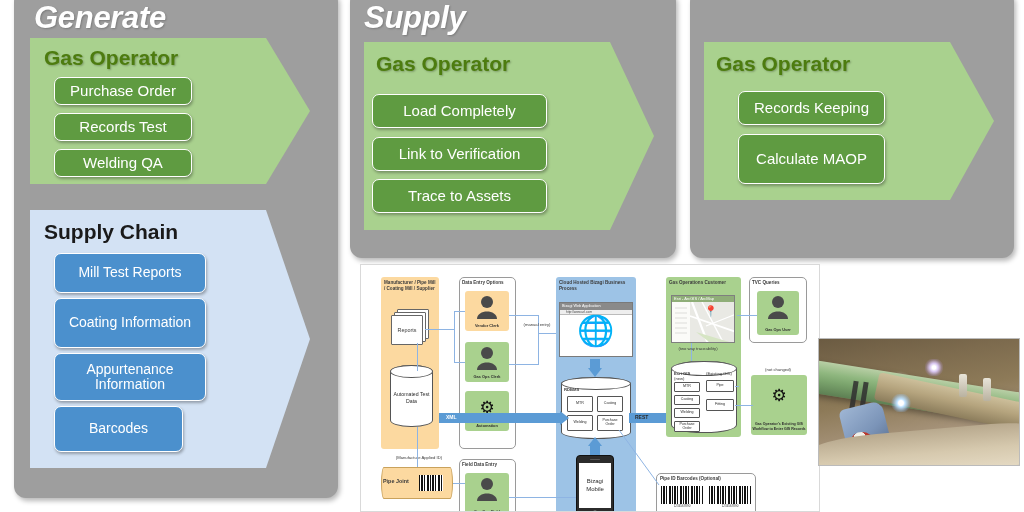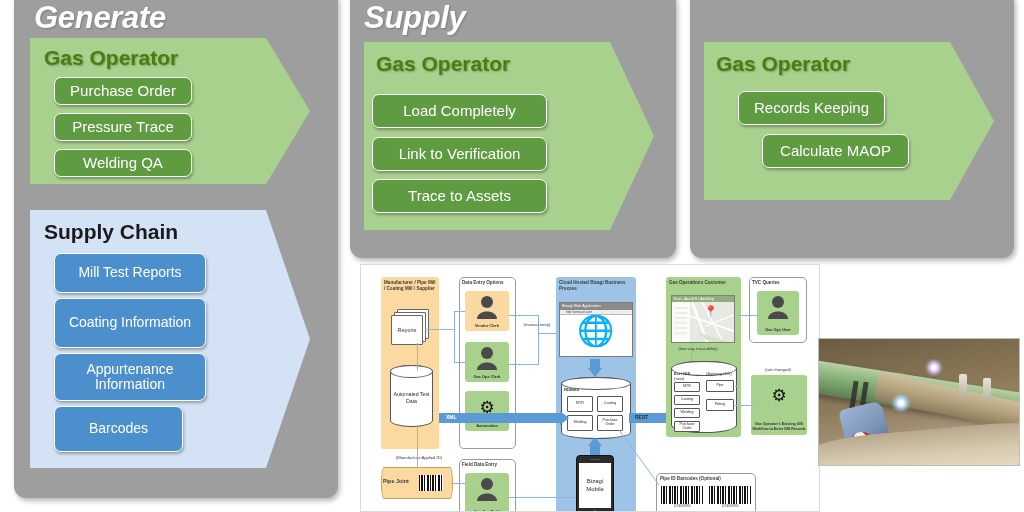--- a/index.html
+++ b/index.html
@@ -266,21 +266,21 @@
 <body>
 
 <div id="stage">
 
   <div class="phase-panel" style="left:14px; top:-10px; width:324px; height:508px;"></div>
   <div class="phase-title" style="left:34px; top:0px;">Generate</div>
 
   <div class="chev green" style="left:30px; top:38px; width:280px; height:146px;"></div>
   <div class="chev-title onGreen" style="left:44px; top:46px;">Gas Operator</div>
   <div class="pill green" style="left:54px; top:77px; width:138px; height:28px;">Purchase Order</div>
-  <div class="pill green" style="left:54px; top:113px; width:138px; height:28px;">Pressure Trace</div>
+  <div class="pill green" style="left:54px; top:113px; width:138px; height:28px;">Records Test</div>
   <div class="pill green" style="left:54px; top:149px; width:138px; height:28px;">Welding QA</div>
 
   <div class="chev blue" style="left:30px; top:210px; width:280px; height:258px;"></div>
   <div class="chev-title onBlue" style="left:44px; top:220px;">Supply Chain</div>
   <div class="pill blue" style="left:54px; top:253px; width:152px; height:40px;">Mill Test Reports</div>
   <div class="pill blue" style="left:54px; top:298px; width:152px; height:50px;">Coating Information</div>
   <div class="pill blue" style="left:54px; top:353px; width:152px; height:48px;">Appurtenance Information</div>
   <div class="pill blue" style="left:54px; top:406px; width:129px; height:46px;">Barcodes</div>
 
   <div class="phase-panel" style="left:350px; top:-10px; width:326px; height:268px;"></div>
@@ -290,21 +290,21 @@
   <div class="chev-title onGreen" style="left:376px; top:52px;">Gas Operator</div>
   <div class="pill green" style="left:372px; top:94px; width:175px; height:34px;">Load Completely</div>
   <div class="pill green" style="left:372px; top:137px; width:175px; height:34px;">Link to Verification</div>
   <div class="pill green" style="left:372px; top:179px; width:175px; height:34px;">Trace to Assets</div>
 
   <div class="phase-panel" style="left:690px; top:-10px; width:324px; height:268px;"></div>
 
   <div class="chev green" style="left:704px; top:42px; width:290px; height:158px;"></div>
   <div class="chev-title onGreen" style="left:716px; top:52px;">Gas Operator</div>
   <div class="pill green" style="left:738px; top:91px; width:147px; height:34px;">Records Keeping</div>
-  <div class="pill green" style="left:762px; top:134px; width:147px; height:34px;">Calculate MAOP</div>
+  <div class="pill green" style="left:738px; top:134px; width:147px; height:50px;">Calculate MAOP</div>
 
   <div id="arch">
 
     <div class="zone orange" style="left:20px; top:12px; width:58px; height:172px;"></div>
     <div class="zlabel" style="left:23px; top:15px; width:54px;">Manufacturer / Pipe Mill / Coating Mill / Supplier</div>
 
     <div class="doc" style="left:36px; top:44px; width:32px; height:30px;"></div>
     <div class="doc" style="left:33px; top:47px; width:32px; height:30px;"></div>
     <div class="doc" style="left:30px; top:50px; width:32px; height:30px;"></div>
     <div class="tiny" style="left:30px; top:62px; width:32px; font-size:5.4px;">Reports</div>

